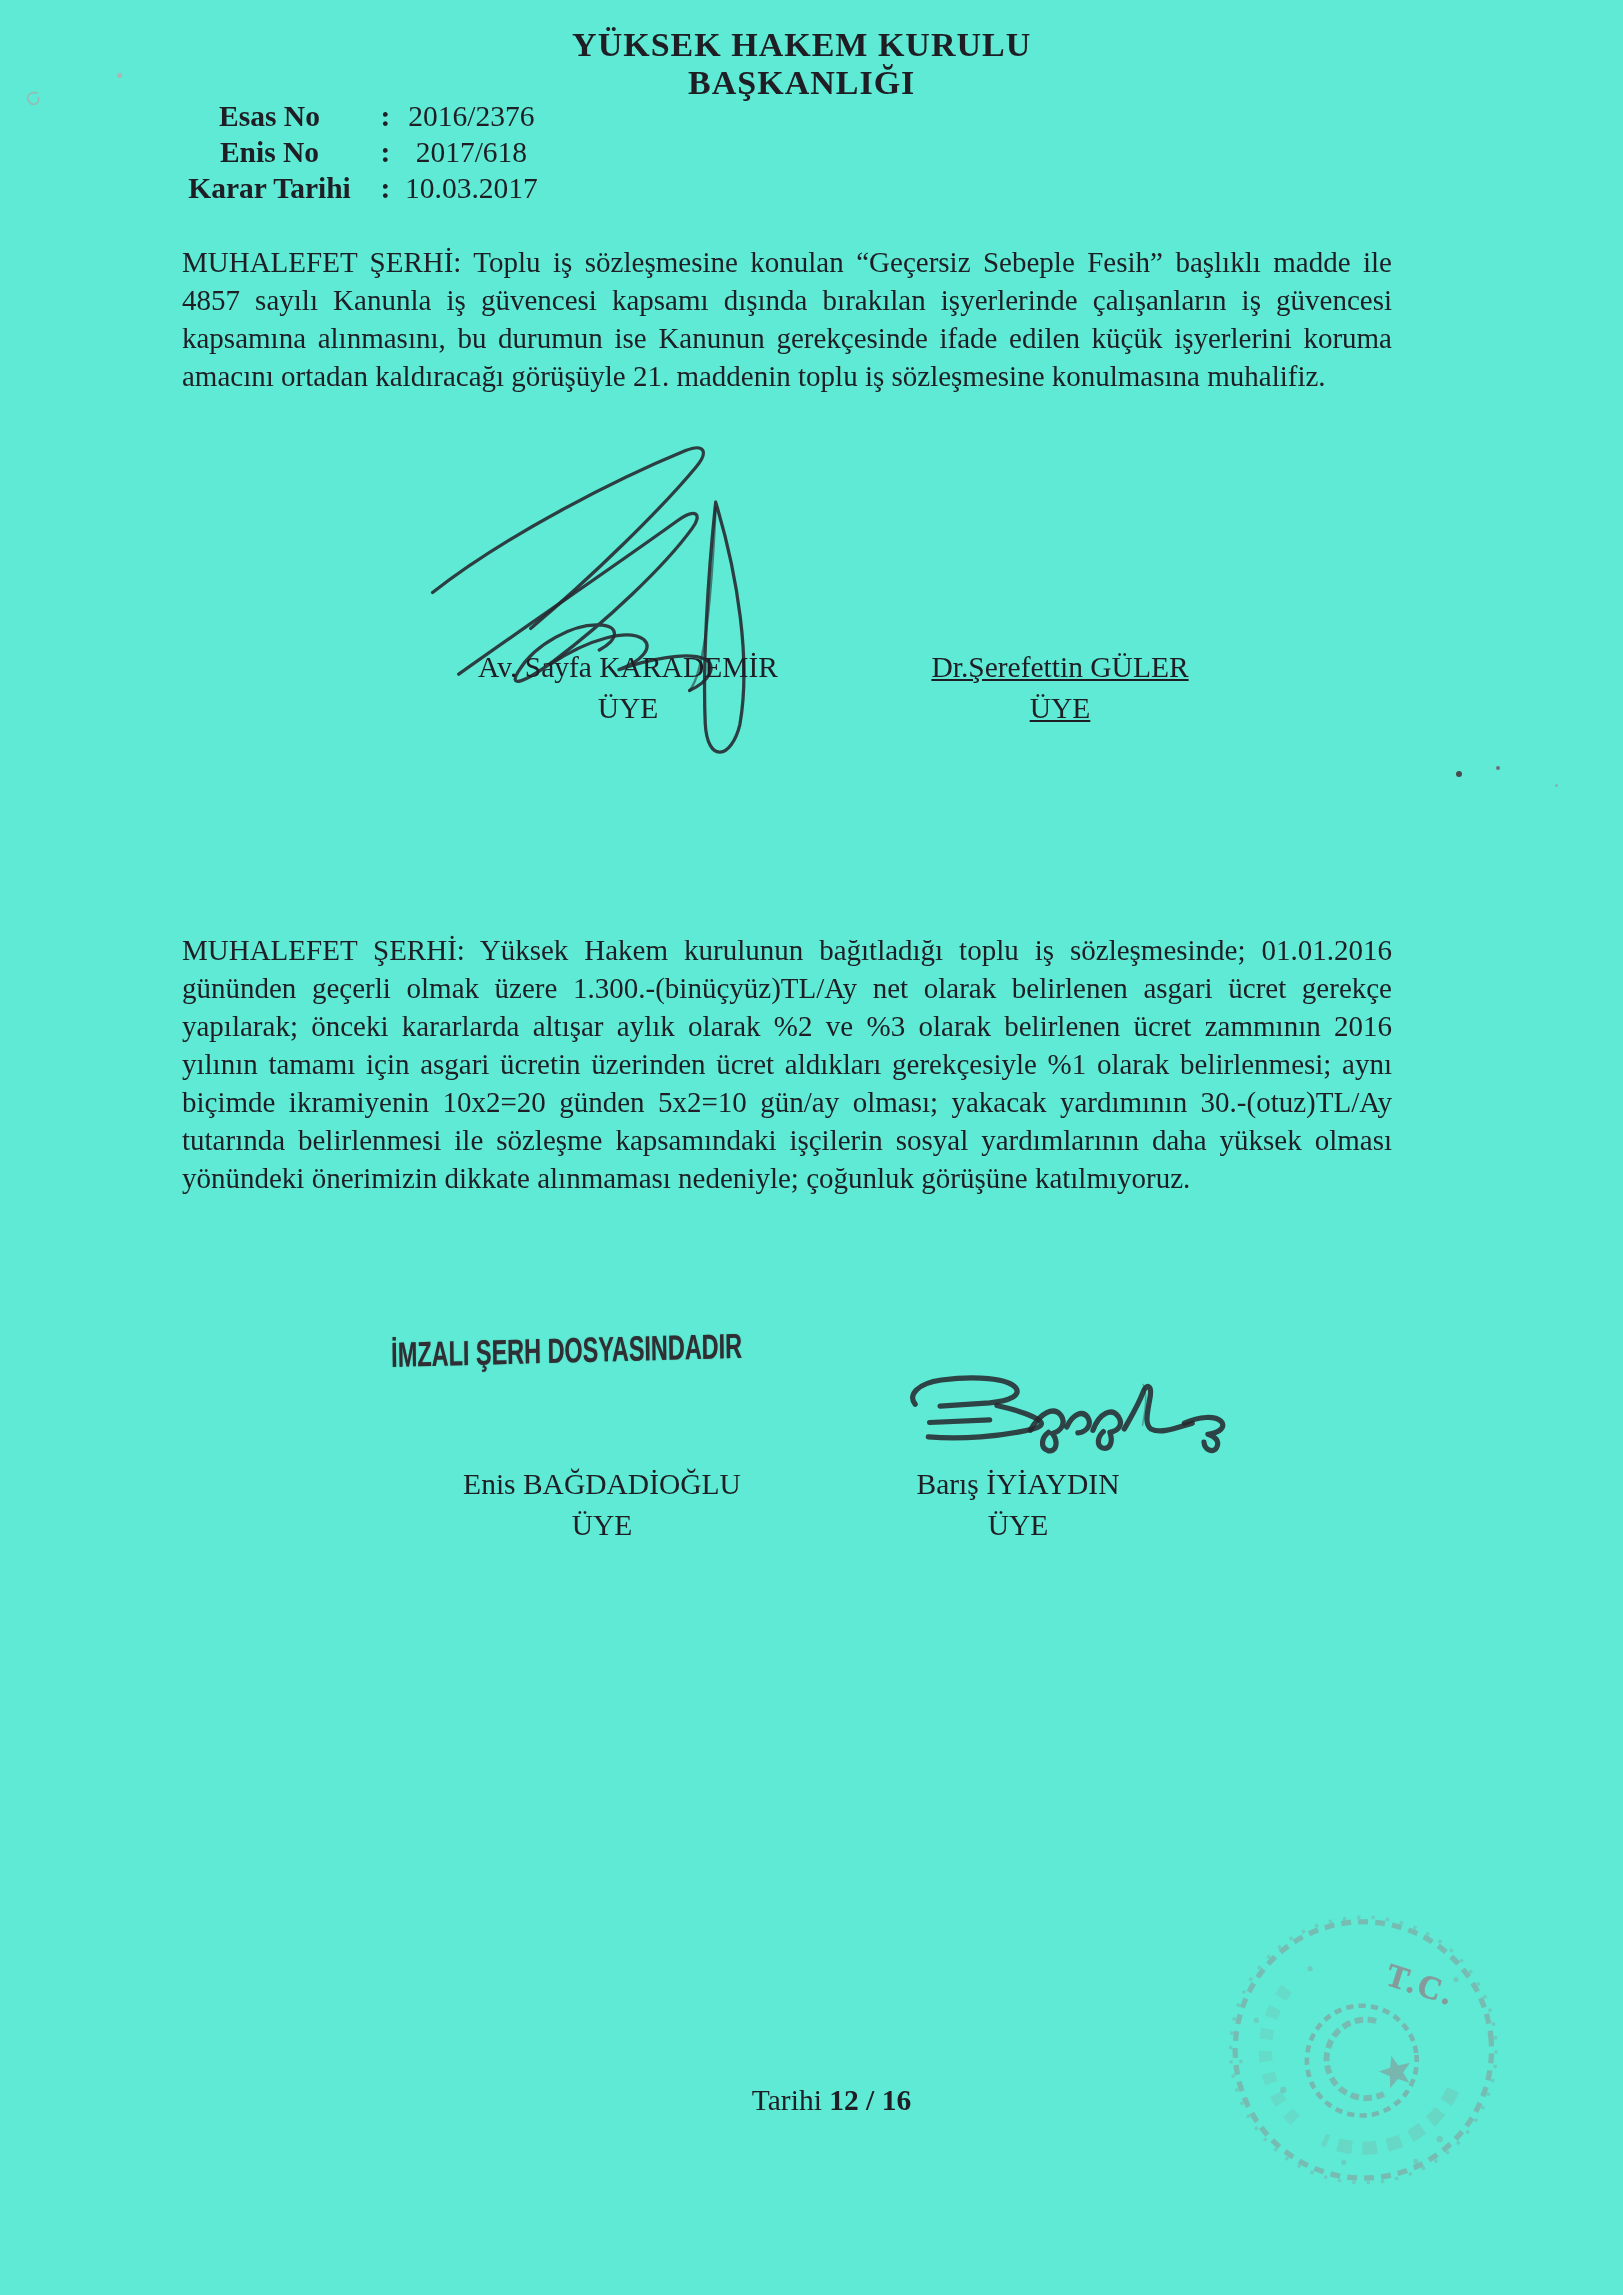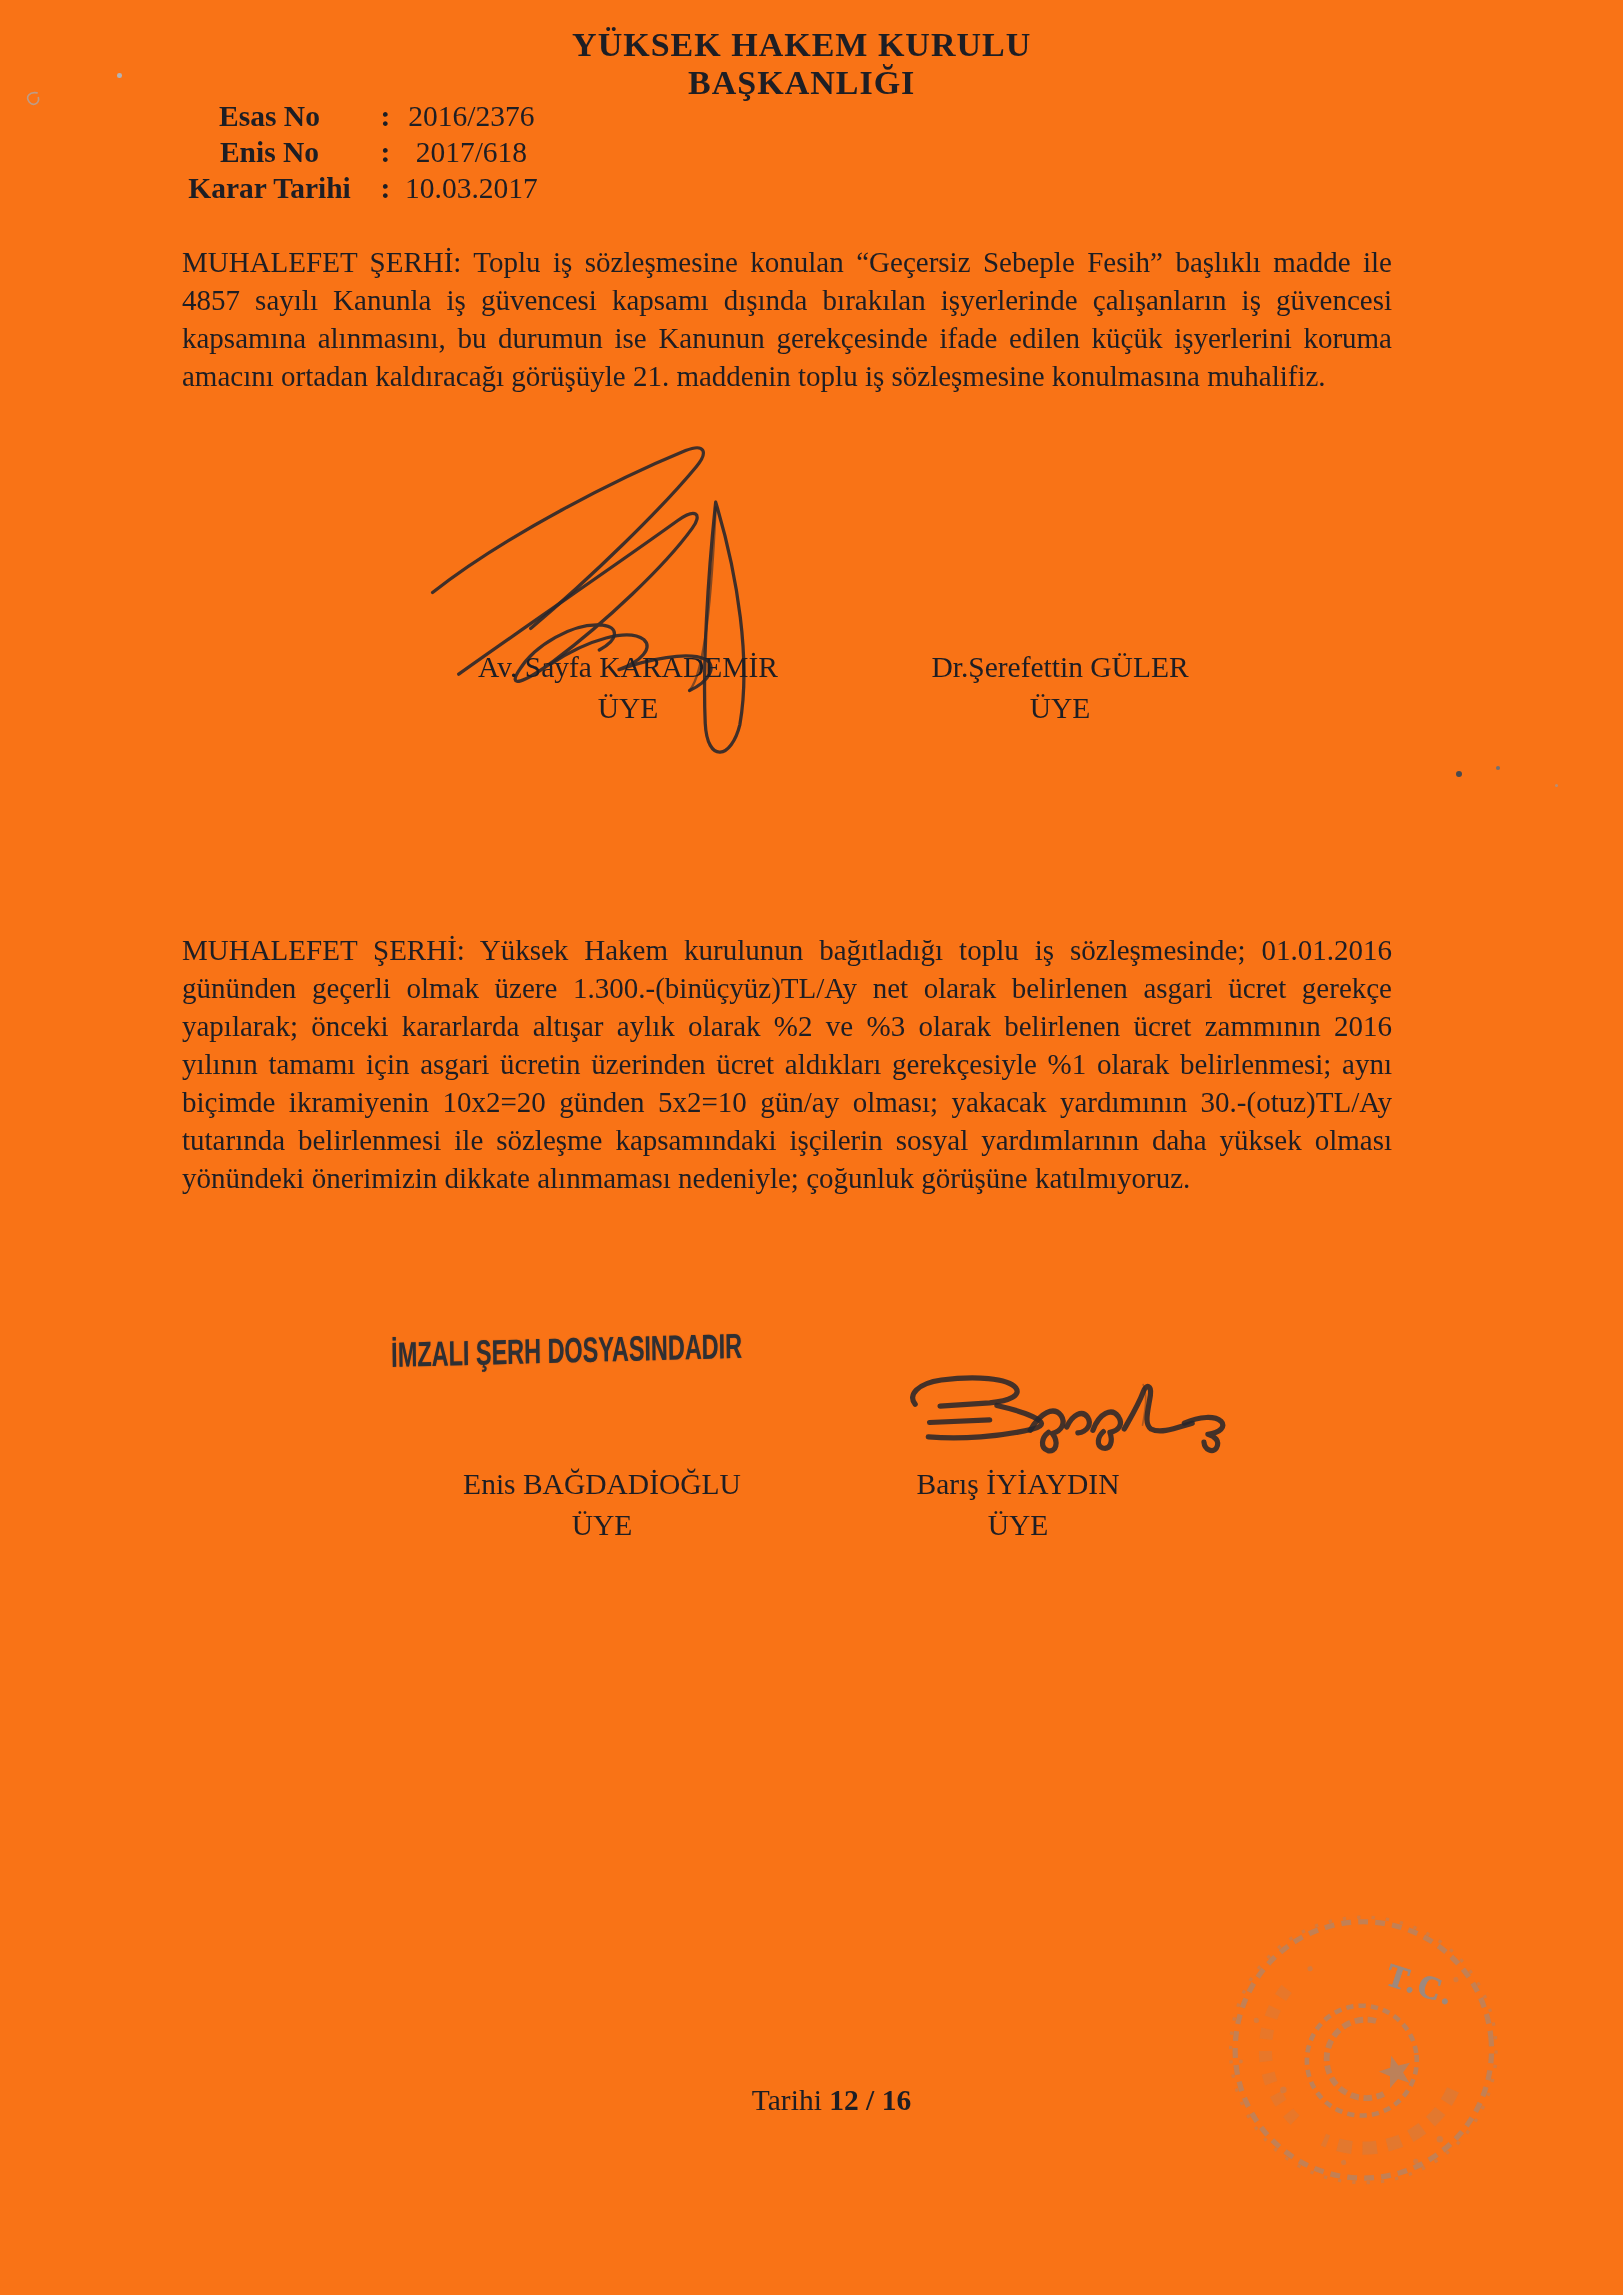--- a/index.html
+++ b/index.html
@@ -1,21 +1,21 @@
 <!DOCTYPE html>
 <html lang="tr" style="--ink: #1e1e24; --stamp-ink: #2f2f33; --seal-gray: #8d8d91;font-size:10.5px"><head>
 <meta charset="utf-8">
 <title>Yüksek Hakem Kurulu Kararı</title>
 <style>
   html,body{margin:0;padding:0;background:#d9d9d9;}
   .page{
     position:relative;
     width:1623px;height:2295px;
     margin:0 auto;
-    background:#f97316;
+    background:#5eead4;
     font-family:"Liberation Serif",serif;
     color:var(--ink,#1e1e24);
     overflow:hidden;
   }
   
   .title{
     position:absolute;left:0;width:100%;
     text-align:center;font-weight:bold;
     font-size:34px;letter-spacing:1px;
     transform:translateX(-9.8px);
@@ -37,21 +37,21 @@
   .p2{top:931px;}
   
   .sig{position:absolute;}
   .sig path{fill:none;stroke:#26262c;stroke-linecap:round;stroke-linejoin:round;}
   .sig1{left:403px;top:429px;width:458px;height:340px;}
   .sig1 path{stroke-width:5px;opacity:.88;}
   .sig2{left:902px;top:1365px;width:340px;height:98px;}
   .sig2 path{stroke-width:8px;opacity:.85;}
   .sig-name{position:absolute;text-align:center;font-size:29.5px;line-height:41px;white-space:nowrap;}
   .sn-r1a{left:458px;top:647px;width:340px;}
-  .sn-r1b{left:890px;top:647px;width:340px;}
+  .sn-r1b{left:890px;top:647px;width:340px;text-decoration:underline;}
   .sn-r2a{left:432px;top:1464px;width:340px;}
   .sn-r2b{left:848px;top:1464px;width:340px;}
   
   .stamp-note{
     position:absolute;left:391px;top:1335px;
     font-family:"Liberation Sans",sans-serif;
     font-weight:700;font-size:35px;letter-spacing:0;
     color:var(--stamp-ink,#2f2f33);
     transform:scaleX(.67) rotate(-1deg);
     transform-origin:left top;

